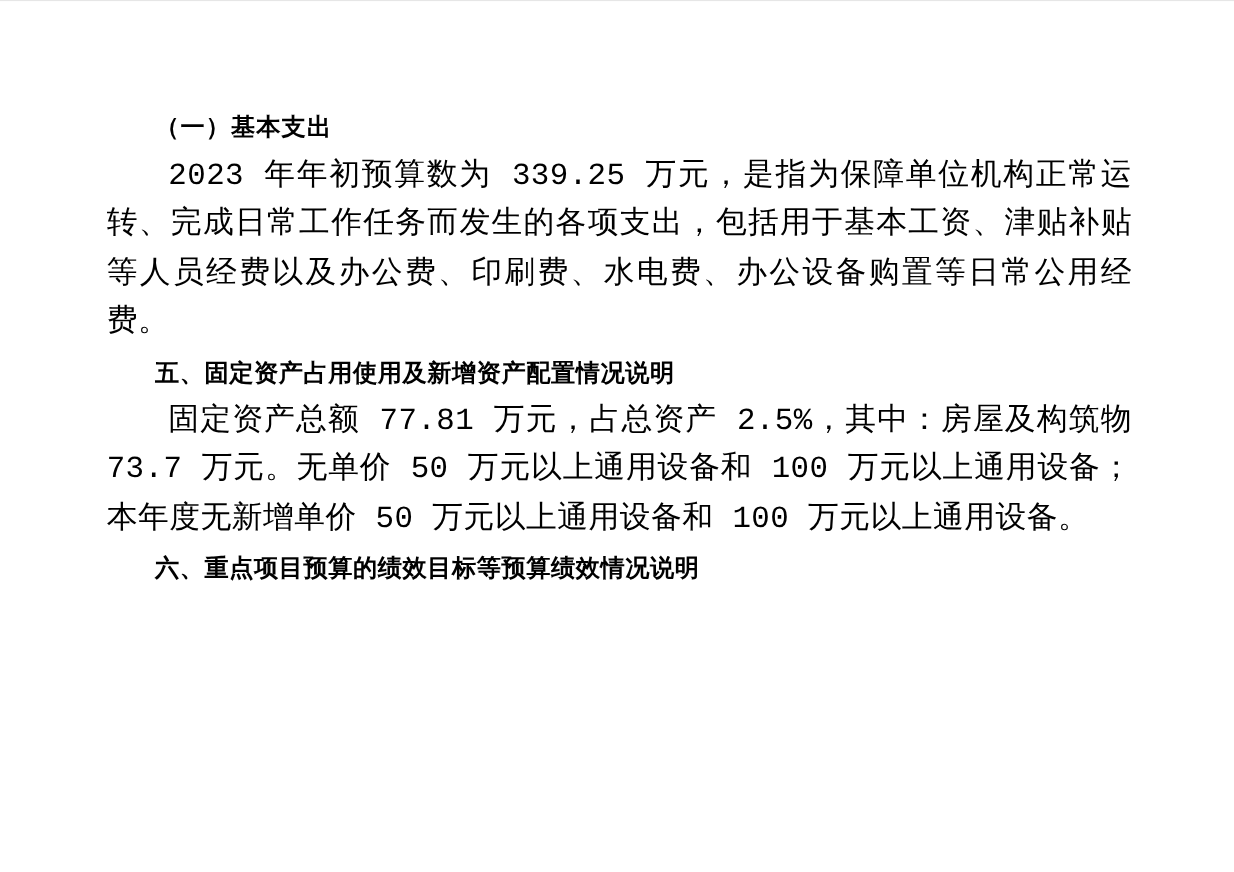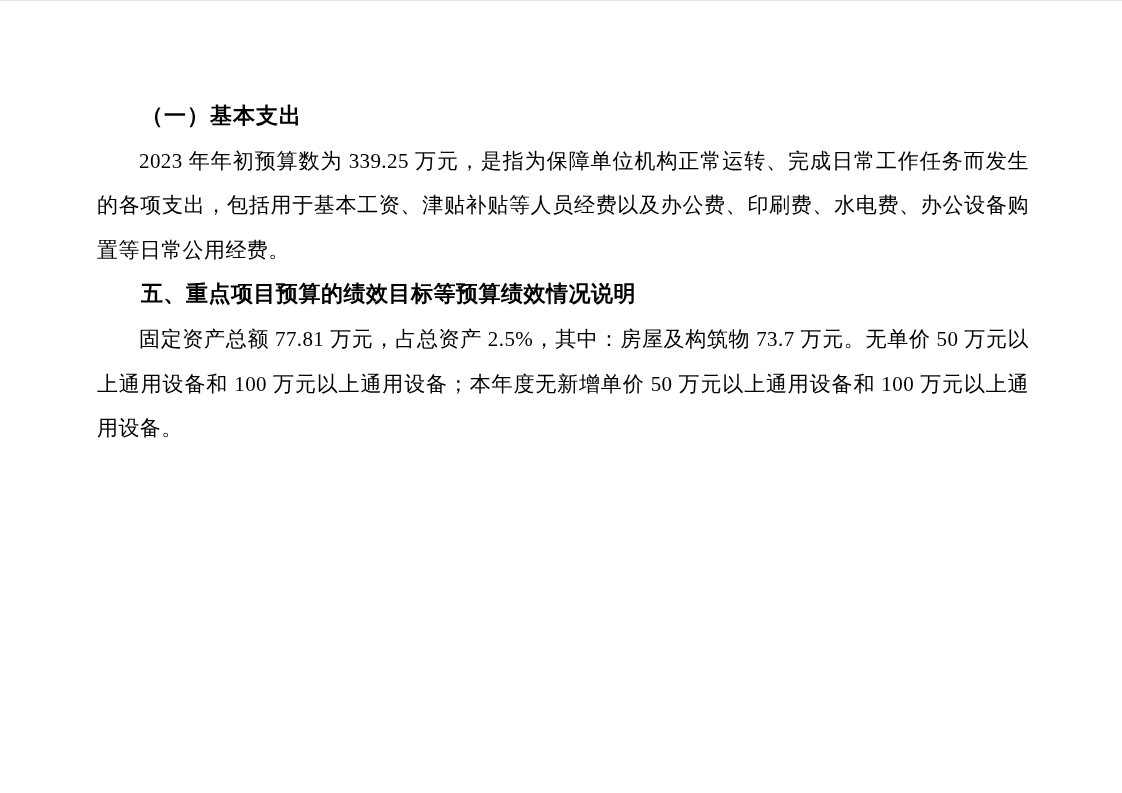--- a/index.html
+++ b/index.html
@@ -19,22 +19,22 @@
   }
   .content {
     position: absolute;
     left: 97px;
     top: 93px;
     width: 932px;
     color: #000000;
   }
   .para {
     margin: 0;
-    font-family: Liberation Serif, serif;
-    font-size: 21px;
+    font-family: Liberation Mono, monospace;
+    font-size: 28px;
     line-height: 44.6px;
     letter-spacing: 0.4px;
     text-align: justify;
     text-justify: inter-ideograph;
     text-indent: 2em;
     word-break: break-all;
   }
   .kai-heading {
     margin: 0;
     font-family: "Liberation Serif", "DejaVu Serif", serif;
@@ -59,20 +59,21 @@
 
 <div class="page">
   <div class="content">
 
     <h3 class="kai-heading">（一）基本支出</h3>
 
     <p class="para">2023 年年初预算数为 339.25 万元，是指为保障单位机构正常运转、完成日常工作任务而发生的各项支出，包括用于基本工资、津贴补贴等人员经费以及办公费、印刷费、水电费、办公设备购置等日常公用经费。</p>
 
 
 
-    <h2 class="hei-heading">五、重点项目预算的绩效目标等预算绩效情况说明</h2>
+    <h2 class="hei-heading">五、固定资产占用使用及新增资产配置情况说明</h2>
 
     <p class="para">固定资产总额 77.81 万元，占总资产 2.5%，其中：房屋及构筑物 73.7 万元。无单价 50 万元以上通用设备和 100 万元以上通用设备；本年度无新增单价 50 万元以上通用设备和 100 万元以上通用设备。</p>
 
+    <h2 class="hei-heading">六、重点项目预算的绩效目标等预算绩效情况说明</h2>
 
 
   </div>
 </div>
 
 </body></html>

